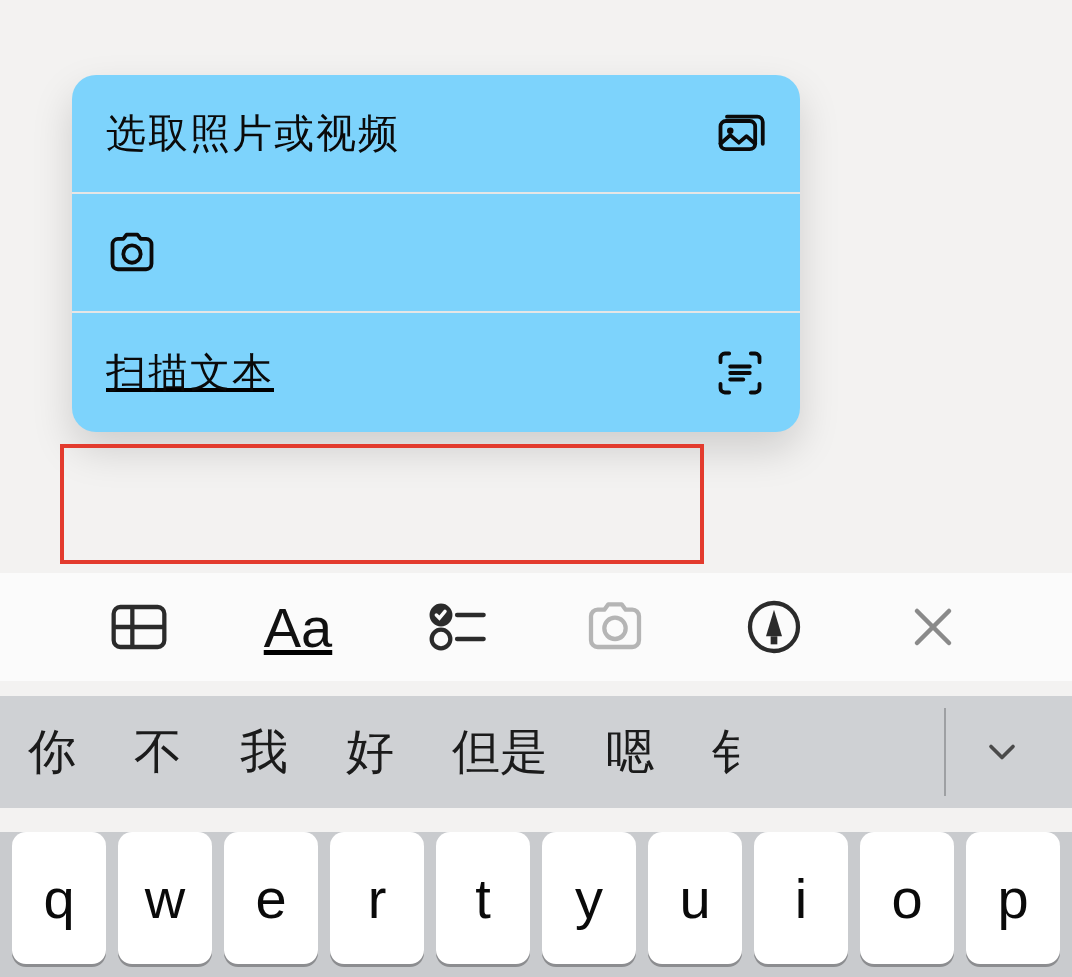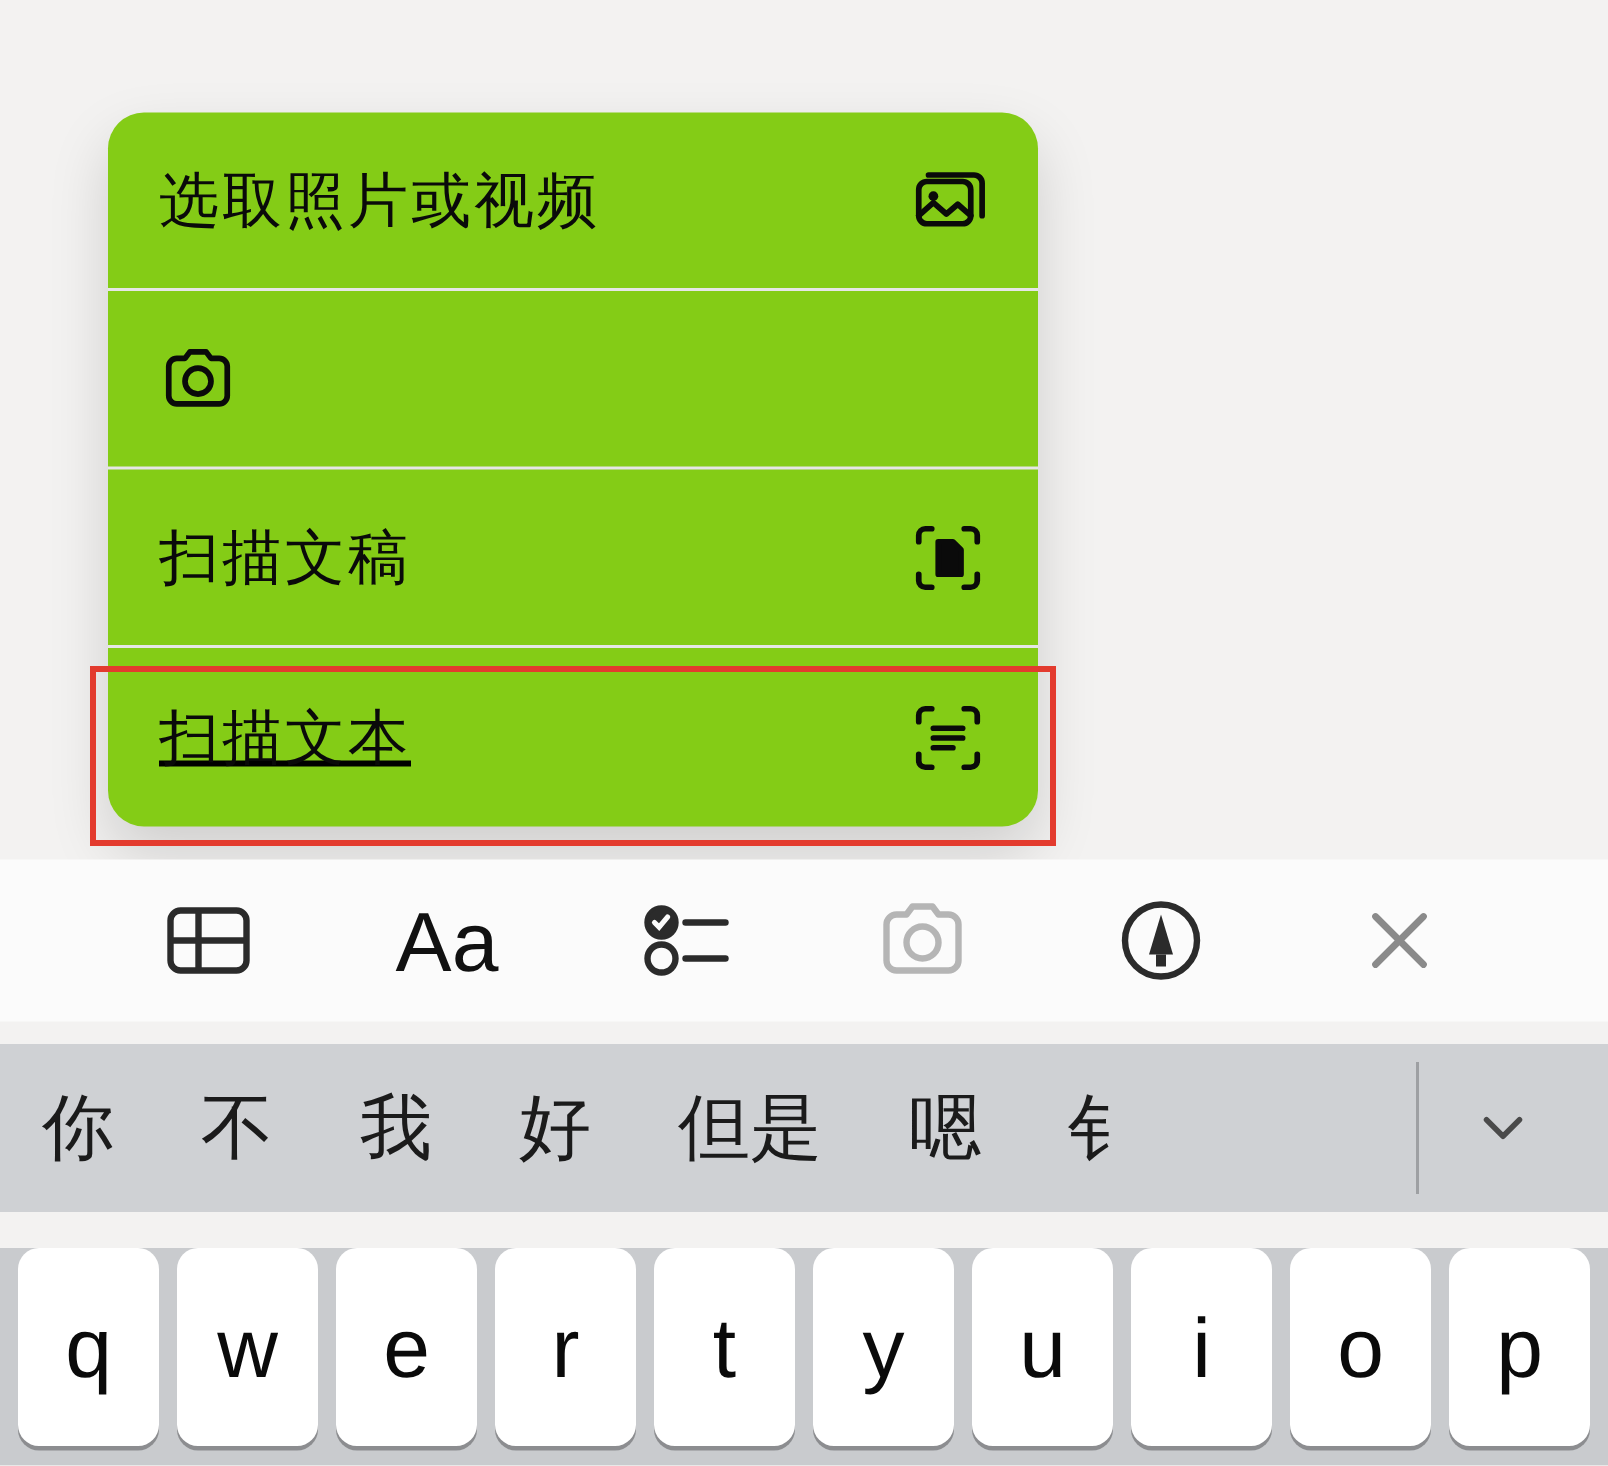--- a/index.html
+++ b/index.html
@@ -9,22 +9,22 @@
     background: #f3f2f1;
     position: relative;
     overflow: hidden;
   }
 
   
   .menu {
     position: absolute;
     top: 75px;
     left: 72px;
-    width: 620px;
-    background: #84cc16;
+    width: 728px;
+    background: #7dd3fc;
     border-radius: 24px;
     box-shadow: 0 18px 40px rgba(0,0,0,0.15);
     overflow: visible;
   }
   .menu-inner {
     border-radius: 24px;
     overflow: hidden;
   }
   .menu-item {
     display: flex;
@@ -62,20 +62,21 @@
   .toolbar {
     position: absolute;
     left: 0; right: 0;
     top: 573px;
     height: 108px;
     display: flex;
     align-items: center;
     justify-content: space-around;
     padding: 0 60px;
     background: #fbfbfb;
+    text-decoration: underline;
   }
   .tool {
     width: 90px;
     height: 90px;
     display: flex;
     align-items: center;
     justify-content: center;
     color: #2b2b2b;
   }
   .tool.dim { color: #b5b5b5; }
@@ -165,32 +166,20 @@
 
     <div class="menu-item">
       <span class="icon">
         <svg viewBox="0 0 48 48" fill="none" stroke="currentColor" stroke-width="3.5" stroke-linejoin="round" stroke-linecap="round">
           <path d="M6 16 a5 5 0 0 1 5 -5 h5 l3 -4 h10 l3 4 h5 a5 5 0 0 1 5 5 v18 a5 5 0 0 1 -5 5 h-26 a5 5 0 0 1 -5 -5 z"></path>
           <circle cx="24" cy="25" r="8"></circle>
         </svg>
       </span>
     </div>
 
-    <div class="menu-item">
-      <span class="label">扫描文稿</span>
-      <span class="icon">
-        <svg viewBox="0 0 48 48" fill="none" stroke="currentColor" stroke-width="3.5" stroke-linejoin="round" stroke-linecap="round">
-          <path d="M6 14 v-4 a4 4 0 0 1 4 -4 h4"></path>
-          <path d="M42 14 v-4 a4 4 0 0 0 -4 -4 h-4"></path>
-          <path d="M6 34 v4 a4 4 0 0 0 4 4 h4"></path>
-          <path d="M42 34 v4 a4 4 0 0 1 -4 4 h-4"></path>
-          <path d="M18 14 h9 l5 5 v15 h-14 z" fill="currentColor"></path>
-        </svg>
-      </span>
-    </div>
 
     <div class="menu-item">
       <span class="label">扫描文本</span>
       <span class="icon">
         <svg viewBox="0 0 48 48" fill="none" stroke="currentColor" stroke-width="3.5" stroke-linejoin="round" stroke-linecap="round">
           <path d="M6 14 v-4 a4 4 0 0 1 4 -4 h4"></path>
           <path d="M42 14 v-4 a4 4 0 0 0 -4 -4 h-4"></path>
           <path d="M6 34 v4 a4 4 0 0 0 4 4 h4"></path>
           <path d="M42 34 v4 a4 4 0 0 1 -4 4 h-4"></path>
           <line x1="15" y1="18" x2="33" y2="18"></line>

